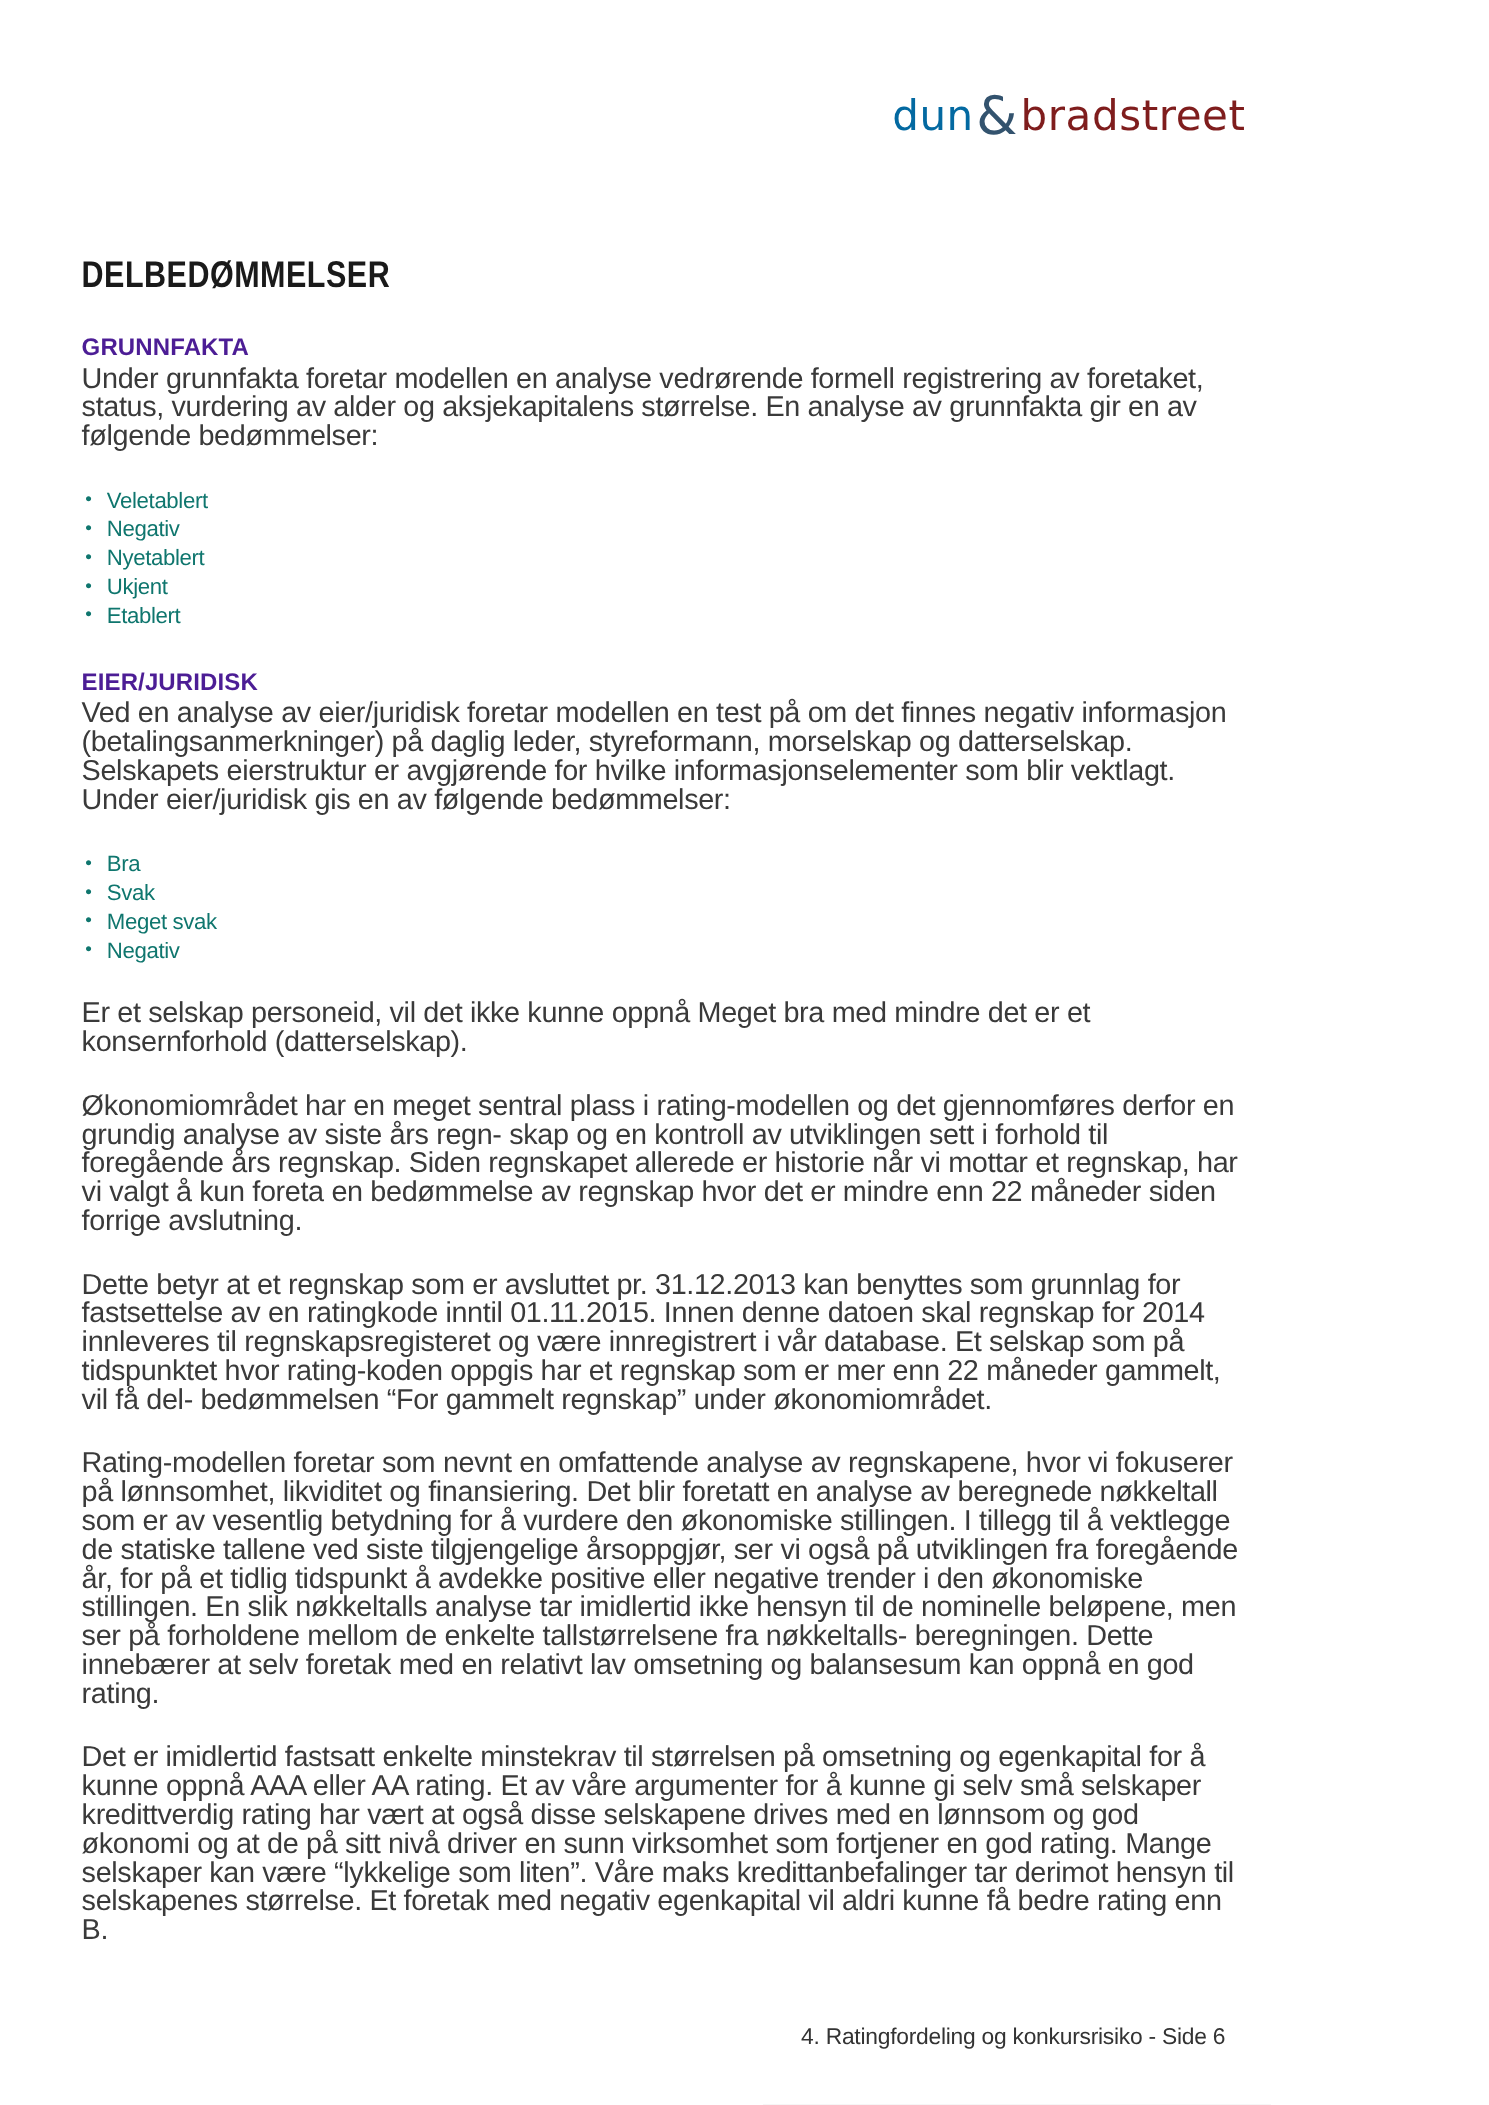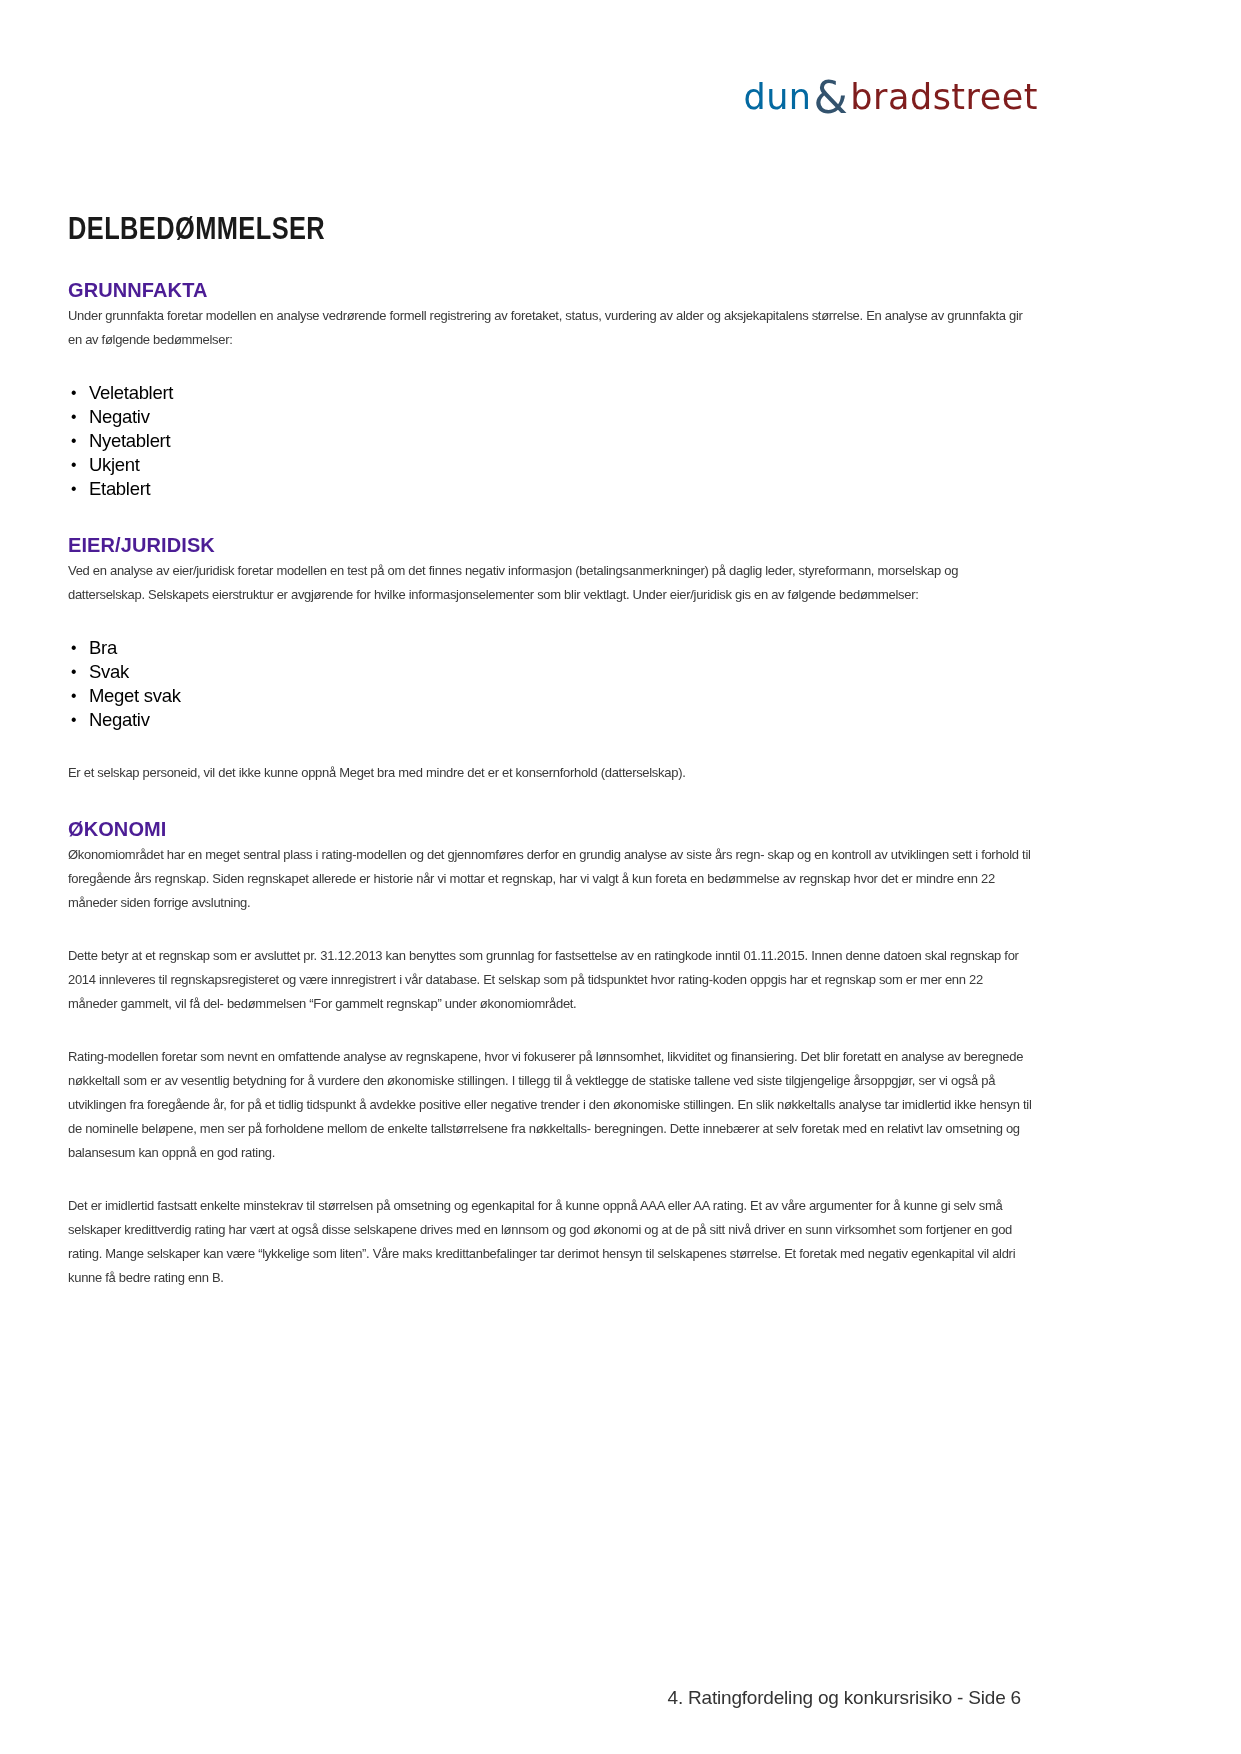--- a/index.html
+++ b/index.html
@@ -61,38 +61,38 @@
     margin: 32px 0 2px 0;
     font-size: 20px;
     line-height: 24px;
     font-weight: 700;
     color: #4c1d95;
     letter-spacing: 0.1px;
   }
 
   .body-par {
     margin: 0 0 29px 0;
-    font-size: 13px;
+    font-size: 24px;
     line-height: 24px;
     letter-spacing: -0.3px;
     color: #3a3a3a;
   }
 
   .rating-list {
     list-style: none;
     margin: 0 0 29px 0;
     padding: 0;
   }
   .rating-list li {
     position: relative;
     padding-left: 21px;
     font-size: 18.5px;
     line-height: 24px;
     letter-spacing: -0.3px;
-    color: #000000;
+    color: #0f766e;
   }
   .rating-list li::before {
     content: "\2022";
     position: absolute;
     left: 3px;
     top: 0;
     font-size: 0.85em;
   }
 
   
@@ -138,21 +138,20 @@
       <ul class="rating-list">
         <li>Bra</li>
         <li>Svak</li>
         <li>Meget svak</li>
         <li>Negativ</li>
       </ul>
       <p class="body-par">Er et selskap personeid, vil det ikke kunne oppnå Meget bra med mindre det er et konsernforhold (datterselskap).</p>
     </section>
 
     <section>
-      <h2 class="section-heading">ØKONOMI</h2>
       <p class="body-par">Økonomiområdet har en meget sentral plass i rating-modellen og det gjennomføres derfor en grundig analyse av siste års regn- skap og en kontroll av utviklingen sett i forhold til foregående års regnskap. Siden regnskapet allerede er historie når vi mottar et regnskap, har vi valgt å kun foreta en bedømmelse av regnskap hvor det er mindre enn 22 måneder siden forrige avslutning.</p>
       <p class="body-par">Dette betyr at et regnskap som er avsluttet pr. 31.12.2013 kan benyttes som grunnlag for fastsettelse av en ratingkode inntil 01.11.2015. Innen denne datoen skal regnskap for 2014 innleveres til regnskapsregisteret og være innregistrert i vår database. Et selskap som på tidspunktet hvor rating-koden oppgis har et regnskap som er mer enn 22 måneder gammelt, vil få del- bedømmelsen “For gammelt regnskap” under økonomiområdet.</p>
       <p class="body-par">Rating-modellen foretar som nevnt en omfattende analyse av regnskapene, hvor vi fokuserer på lønnsomhet, likviditet og finansiering. Det blir foretatt en analyse av beregnede nøkkeltall som er av vesentlig betydning for å vurdere den økonomiske stillingen. I tillegg til å vektlegge de statiske tallene ved siste tilgjengelige årsoppgjør, ser vi også på utviklingen fra foregående år, for på et tidlig tidspunkt å avdekke positive eller negative trender i den økonomiske stillingen. En slik nøkkeltalls analyse tar imidlertid ikke hensyn til de nominelle beløpene, men ser på forholdene mellom de enkelte tallstørrelsene fra nøkkeltalls- beregningen. Dette innebærer at selv foretak med en relativt lav omsetning og balansesum kan oppnå en god rating.</p>
       <p class="body-par">Det er imidlertid fastsatt enkelte minstekrav til størrelsen på omsetning og egenkapital for å kunne oppnå AAA eller AA rating. Et av våre argumenter for å kunne gi selv små selskaper kredittverdig rating har vært at også disse selskapene drives med en lønnsom og god økonomi og at de på sitt nivå driver en sunn virksomhet som fortjener en god rating. Mange selskaper kan være “lykkelige som liten”. Våre maks kredittanbefalinger tar derimot hensyn til selskapenes størrelse. Et foretak med negativ egenkapital vil aldri kunne få bedre rating enn B.</p>
     </section>
 
   </div>
 
   <div class="footer">4. Ratingfordeling og konkursrisiko - Side 6</div>
 

